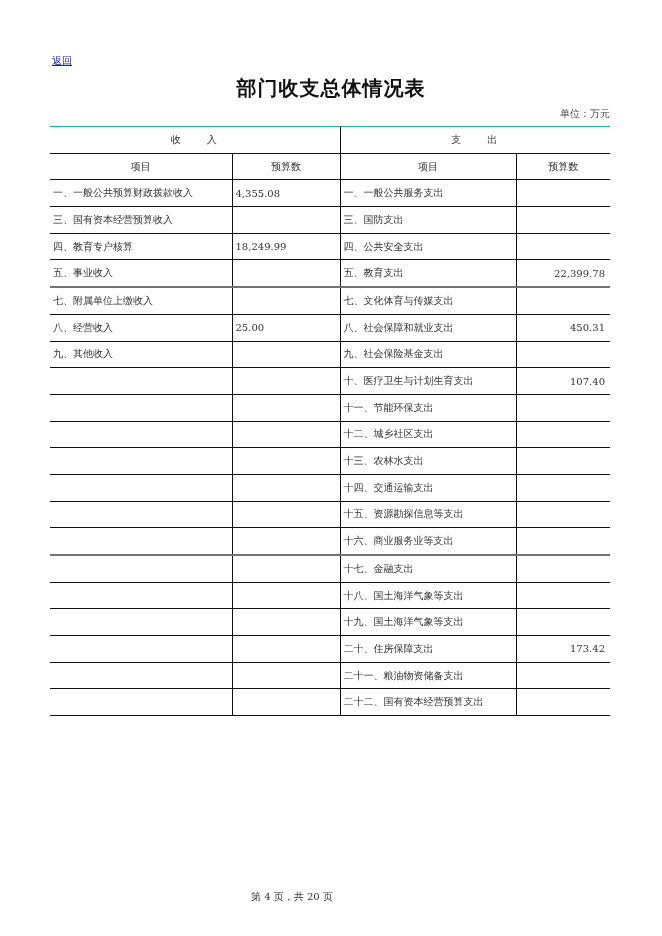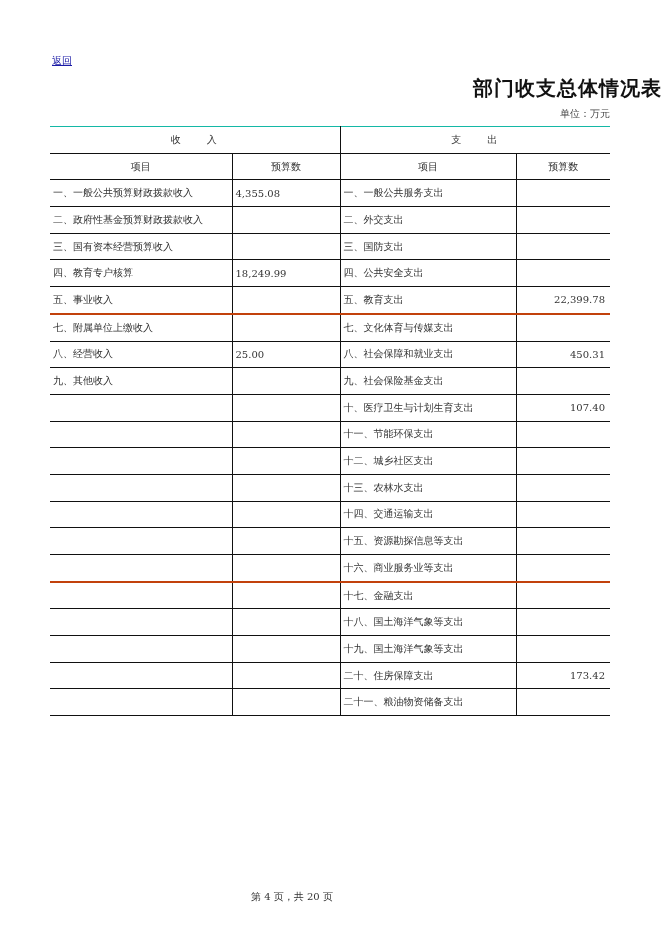--- a/index.html
+++ b/index.html
@@ -23,21 +23,21 @@
       color: #1a1aa6;
       text-decoration: underline;
       cursor: pointer;
       font-family: Liberation Serif, serif;
     }
     .title {
       position: absolute;
       left: 0;
       width: 662px;
       top: 75px;
-      text-align: right;
+      text-align: center;
       font-size: 20px;
       font-weight: bold;
       font-family: "DejaVu Sans", sans-serif;
       color: #111;
       letter-spacing: 1px;
     }
     .unit {
       position: absolute;
       right: 52px;
       top: 107px;
@@ -62,21 +62,21 @@
       overflow: hidden;
       color: #333;
     }
     table.report td.c1 { border-right: 1px solid #111; }
     table.report td.c2 { border-right: 1px solid #111; text-align: left; padding-right: 5px; }
     table.report td.c3 { border-right: 1px solid #111; }
     table.report td.c4 { text-align: right; padding-right: 5px; }
     table.report tr.section td { text-align: center; letter-spacing: 2px; }
     table.report tr.section td.left-sec { border-right: 1px solid #111; }
     table.report tr.head td { text-align: center; }
-    table.report tr.thick td { border-top: 2px solid #c2410c; }
+    table.report tr.thick td { border-top: 2px solid #737373; }
     table.report tr:first-child td { border-top: 1px solid #14b8a6; }
     .footer {
       position: absolute;
       left: 0;
       width: 584px;
       top: 890px;
       text-align: center;
       font-size: 10px;
       color: #333;
     }
@@ -108,26 +108,20 @@
       <td class="c3" style="text-align:center">项目</td>
       <td class="c4" style="text-align:center;padding-right:3px">预算数</td>
     </tr>
   <tr>
         <td class="c1">一、一般公共预算财政拨款收入</td>
         <td class="c2">4,355.08</td>
         <td class="c3">一、一般公共服务支出</td>
         <td class="c4"></td>
       </tr>
       <tr>
-        <td class="c1">二、政府性基金预算财政拨款收入</td>
-        <td class="c2"></td>
-        <td class="c3">二、外交支出</td>
-        <td class="c4"></td>
-      </tr>
-      <tr>
         <td class="c1">三、国有资本经营预算收入</td>
         <td class="c2"></td>
         <td class="c3">三、国防支出</td>
         <td class="c4"></td>
       </tr>
       <tr>
         <td class="c1">四、教育专户核算</td>
         <td class="c2">18,249.99</td>
         <td class="c3">四、公共安全支出</td>
         <td class="c4"></td>
@@ -221,16 +215,22 @@
         <td class="c2"></td>
         <td class="c3">二十、住房保障支出</td>
         <td class="c4">173.42</td>
       </tr>
       <tr>
         <td class="c1"></td>
         <td class="c2"></td>
         <td class="c3">二十一、粮油物资储备支出</td>
         <td class="c4"></td>
       </tr>
+      <tr>
+        <td class="c1"></td>
+        <td class="c2"></td>
+        <td class="c3">二十二、国有资本经营预算支出</td>
+        <td class="c4"></td>
+      </tr>
     </tbody>
 </table>
 
 <div class="footer">第 4 页，共 20 页</div>
 
 </body></html>

